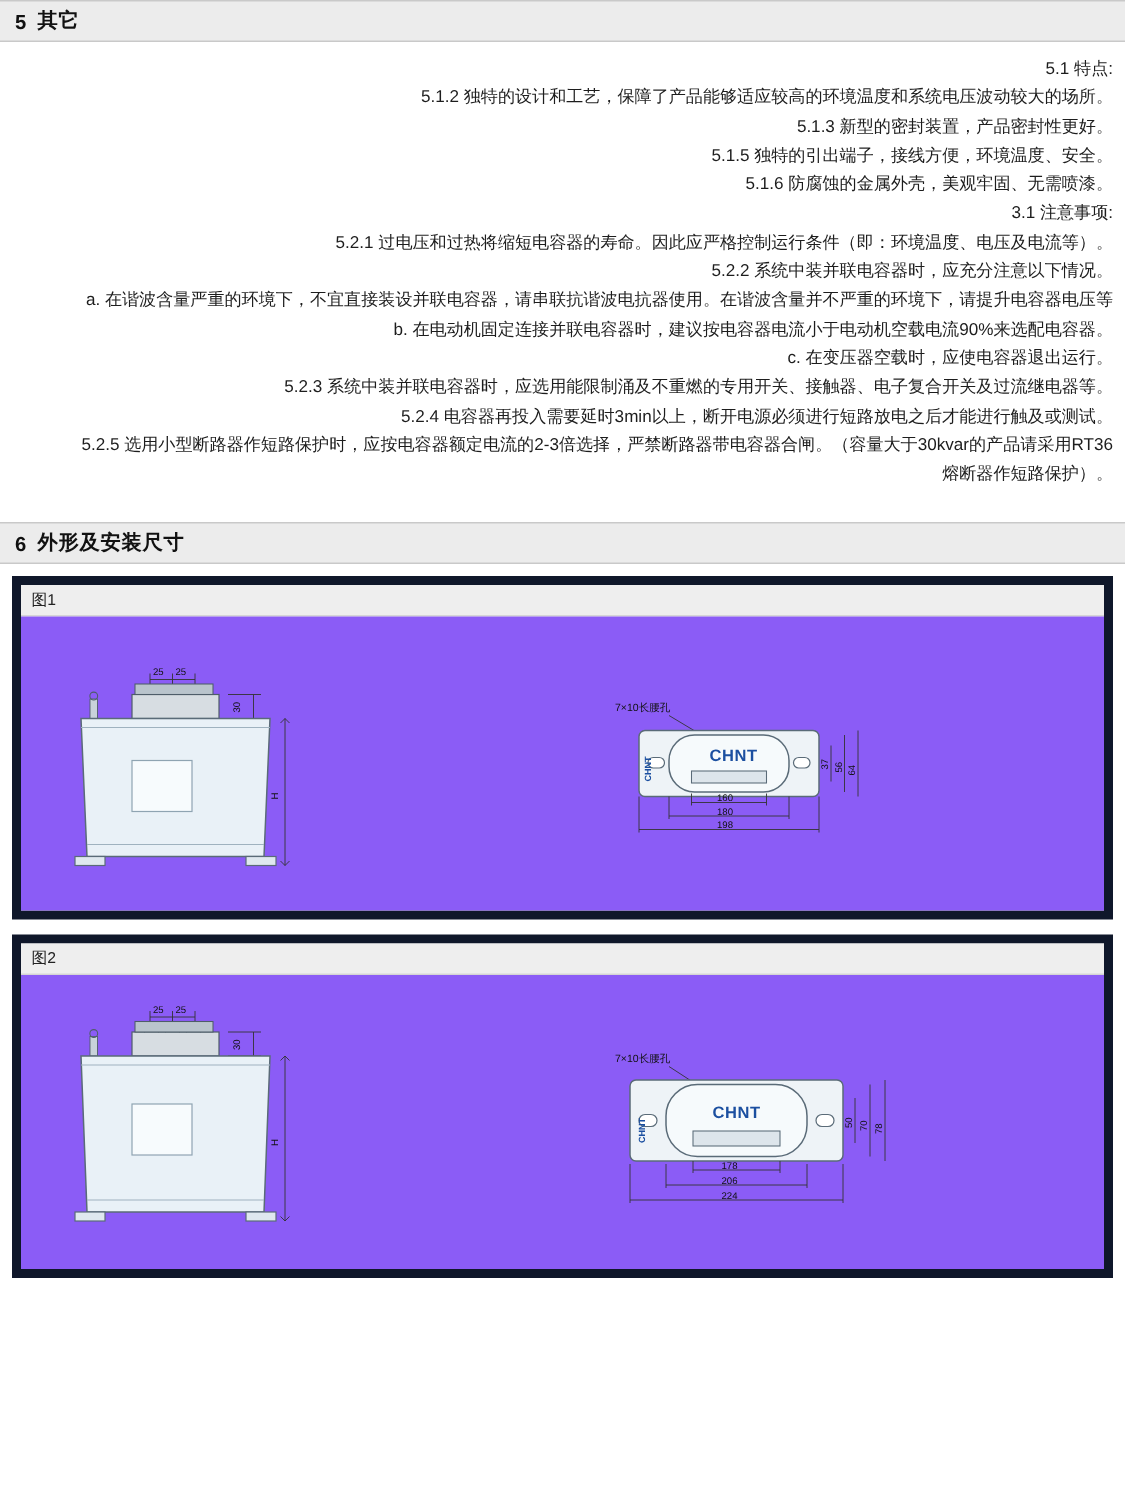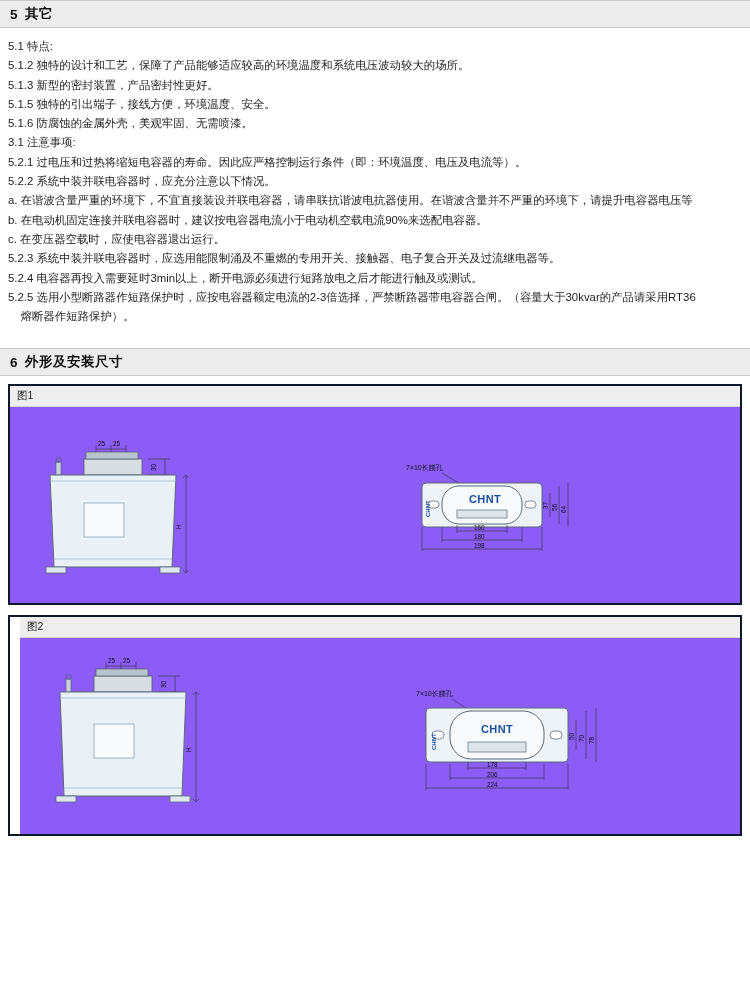--- a/index.html
+++ b/index.html
@@ -21,30 +21,30 @@
     display:flex;align-items:center;
     padding-left:10px;
     font-size:13.5px;
     font-weight:bold;
     color:#111;
     letter-spacing:.5px;
   }
   .section-head .num{margin-right:7px;}
 
   
-  .body-block{padding:9px 8px 4px 8px;}
+  .body-block{padding:9px 8px 4px 19px;text-align:right;}
   .line{
     font-size:11.4px;
     line-height:19.3px;
     color:#1d1d1d;
     white-space:pre-wrap;
   }
 
   
-  .fig-wrap{margin:8px 8px 0 8px;border:2px solid #0f172a;}
+  .fig-wrap{margin:8px 8px 0 8px;border:6px solid #0f172a;}
   .fig-title{
     background:#eeeeee;
     border-bottom:1px solid #d5d5d5;
     font-size:10.5px;
     padding:3px 7px;
     color:#222;
   }
   .fig-body{position:relative;height:196px;background:#8b5cf6;}
 
   
@@ -167,21 +167,21 @@
           <line x1="549" y1="79" x2="549" y2="117"></line>
           <line x1="558" y1="76" x2="558" y2="120"></line>
         </g>
         <text class="dim-s" x="538" y="102" transform="rotate(-90 538 102)">37</text>
         <text class="dim-s" x="547" y="104" transform="rotate(-90 547 104)">56</text>
         <text class="dim-s" x="556" y="106" transform="rotate(-90 556 106)">64</text>
       </svg>
     </div>
   </div>
 
-  <div class="fig-wrap" style="margin-top:10px;padding-left:10px;">
+  <div class="fig-wrap" style="margin-top:10px;">
     <div class="fig-title">图2</div>
     <div class="fig-body">
       <svg width="732" height="196" viewBox="0 0 732 196">
 
         <g stroke="#333" stroke-width="0.6">
           <line x1="86" y1="24" x2="86" y2="48"></line>
           <line x1="101" y1="24" x2="101" y2="48"></line>
           <line x1="116" y1="24" x2="116" y2="48"></line>
           <line x1="86" y1="28" x2="101" y2="28"></line>
           <line x1="101" y1="28" x2="116" y2="28"></line>

